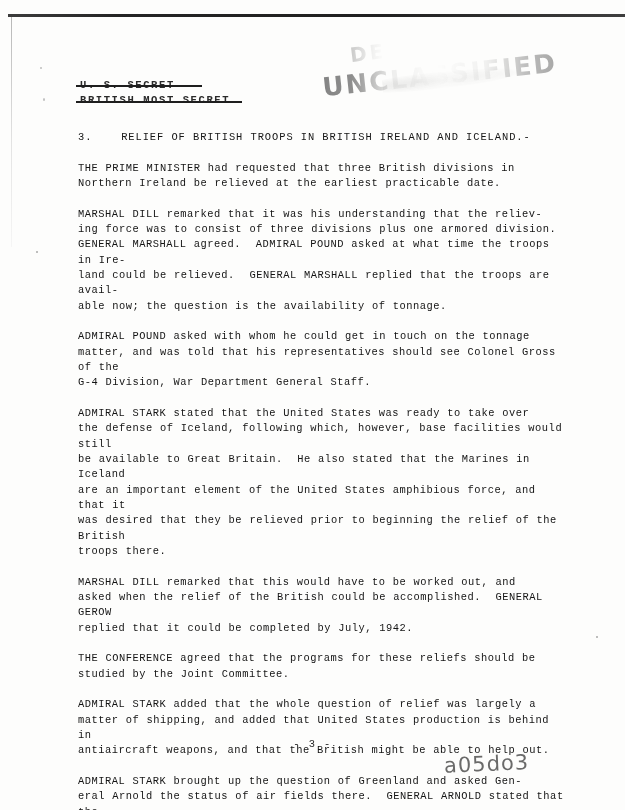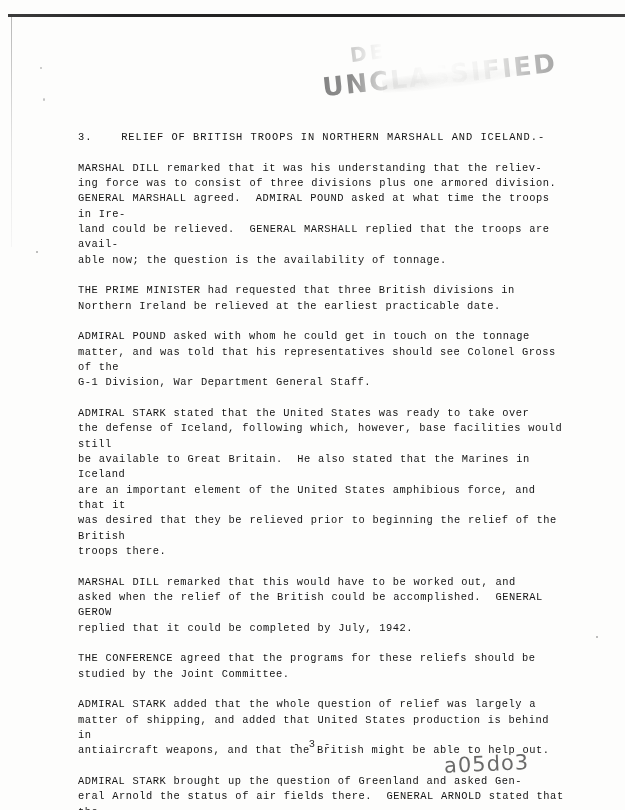--- a/index.html
+++ b/index.html
@@ -187,34 +187,44 @@
   <div class="scan-speck" style="left:43px; top:98px; width:2px; height:3px;"></div>
   <div class="margin-dot" style="left:596px; top:636px;"></div>
   <div class="margin-dot" style="left:36px; top:251px;"></div>
 
   <div class="stamp">
     <div class="stamp-smear"></div>
     <div class="stamp-word stamp-w1">DEC</div>
     <div class="stamp-word stamp-w2">UNCLASSIFIED</div>
   </div>
 
+  <div class="classification">
+    <span class="class-line l1">
+      <span>U. S. SECRET</span>
+      <span class="strike"></span>
+    </span>
+    <span class="class-line l2">
+      <span>BRITISH MOST SECRET</span>
+      <span class="strike"></span>
+    </span>
+  </div>
 
   <div class="body">
 
-    <p class="heading"><span class="num">3.</span>    <span>RELIEF OF BRITISH TROOPS IN NORTHERN MARSHALL AND ICELAND.-</span></p>
+    <p class="heading"><span class="num">3.</span>    <span>RELIEF OF BRITISH TROOPS IN BRITISH IRELAND AND ICELAND.-</span></p>
+    <p class="para">THE PRIME MINISTER had requested that three British divisions in
+Northern Ireland be relieved at the earliest practicable date.</p>
     <p class="para">MARSHAL DILL remarked that it was his understanding that the reliev-
 ing force was to consist of three divisions plus one armored division.
 GENERAL MARSHALL agreed.  ADMIRAL POUND asked at what time the troops in Ire-
 land could be relieved.  GENERAL MARSHALL replied that the troops are avail-
 able now; the question is the availability of tonnage.</p>
-    <p class="para">THE PRIME MINISTER had requested that three British divisions in
-Northern Ireland be relieved at the earliest practicable date.</p>
     <p class="para">ADMIRAL POUND asked with whom he could get in touch on the tonnage
 matter, and was told that his representatives should see Colonel Gross of the
-G-1 Division, War Department General Staff.</p>
+G-4 Division, War Department General Staff.</p>
     <p class="para">ADMIRAL STARK stated that the United States was ready to take over
 the defense of Iceland, following which, however, base facilities would still
 be available to Great Britain.  He also stated that the Marines in Iceland
 are an important element of the United States amphibious force, and that it
 was desired that they be relieved prior to beginning the relief of the British
 troops there.</p>
     <p class="para">MARSHAL DILL remarked that this would have to be worked out, and
 asked when the relief of the British could be accomplished.  GENERAL GEROW
 replied that it could be completed by July, 1942.</p>
     <p class="para">THE CONFERENCE agreed that the programs for these reliefs should be

